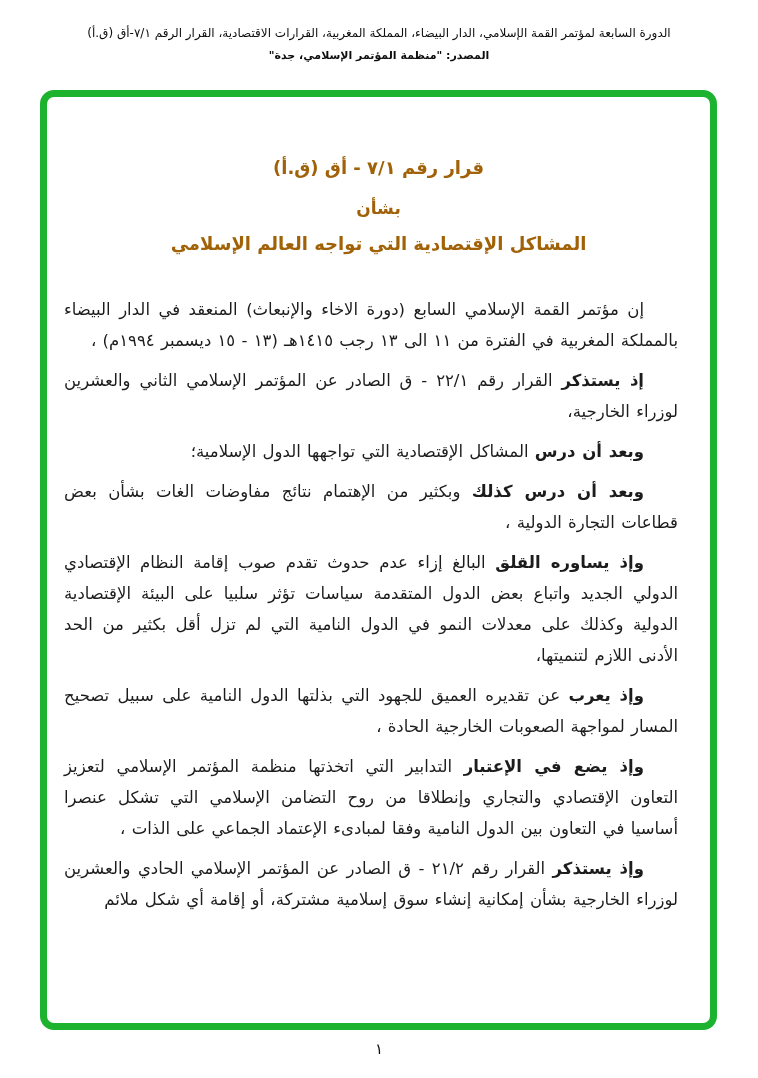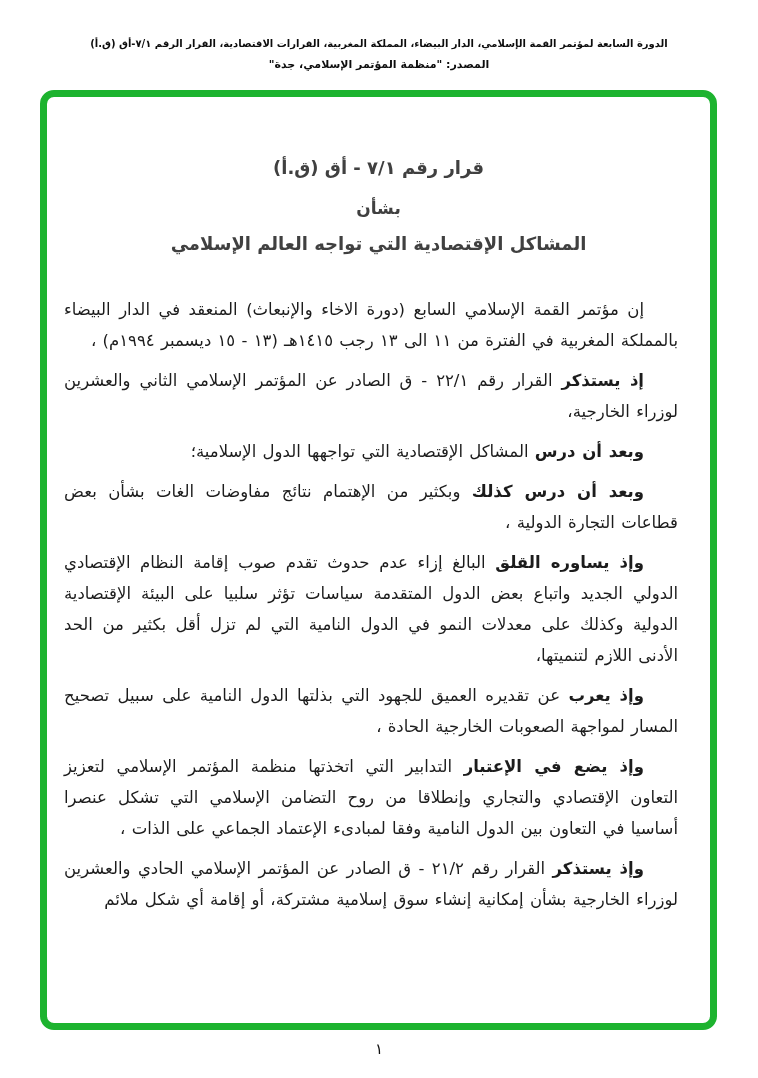--- a/index.html
+++ b/index.html
@@ -17,25 +17,24 @@
   }
   .src-header {
     position: absolute;
     top: 26px;
     left: 30px;
     right: 30px;
     text-align: center;
     direction: rtl;
   }
   .src-header .line1 {
-    font-size: 10px;
-    font-weight: bold;
+    font-size: 12px;
+    font-weight: normal;
     letter-spacing: 0.2px;
     color: #0d0d0d;
-    margin-top: 12px;
   }
   .src-header .line2 {
     font-size: 11px;
     font-weight: bold;
     margin-top: 9px;
     color: #0d0d0d;
   }
   .frame {
     position: absolute;
     left: 40px;
@@ -45,21 +44,21 @@
     border: 7px solid #1db32f;
     border-radius: 14px;
     background: #ffffff;
     box-sizing: content-box;
   }
   .title-block {
     margin-top: 60px;
     text-align: center;
     direction: rtl;
     font-weight: bold;
-    color: #404040;
+    color: #a16207;
   }
   .title-line1 { font-size: 18px; }
   .title-line2 { font-size: 17px; margin-top: 20px; }
   .title-line3 { font-size: 18px; margin-top: 15px; }
   .content {
     direction: rtl;
     margin-top: 40px;
     padding: 0 16px 0 17px;
   }
   p.para {

